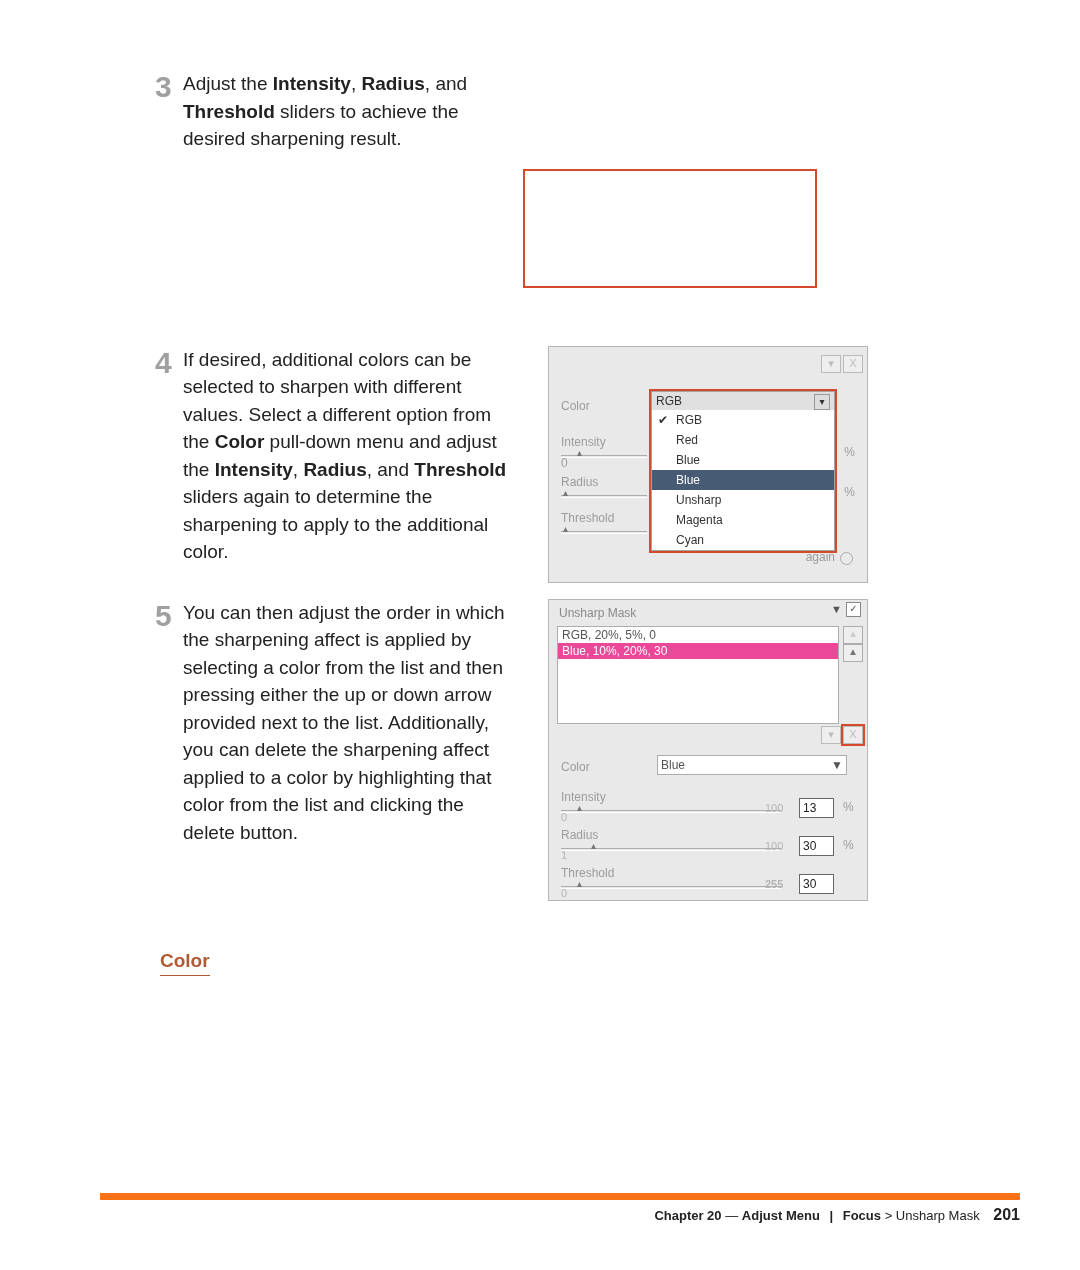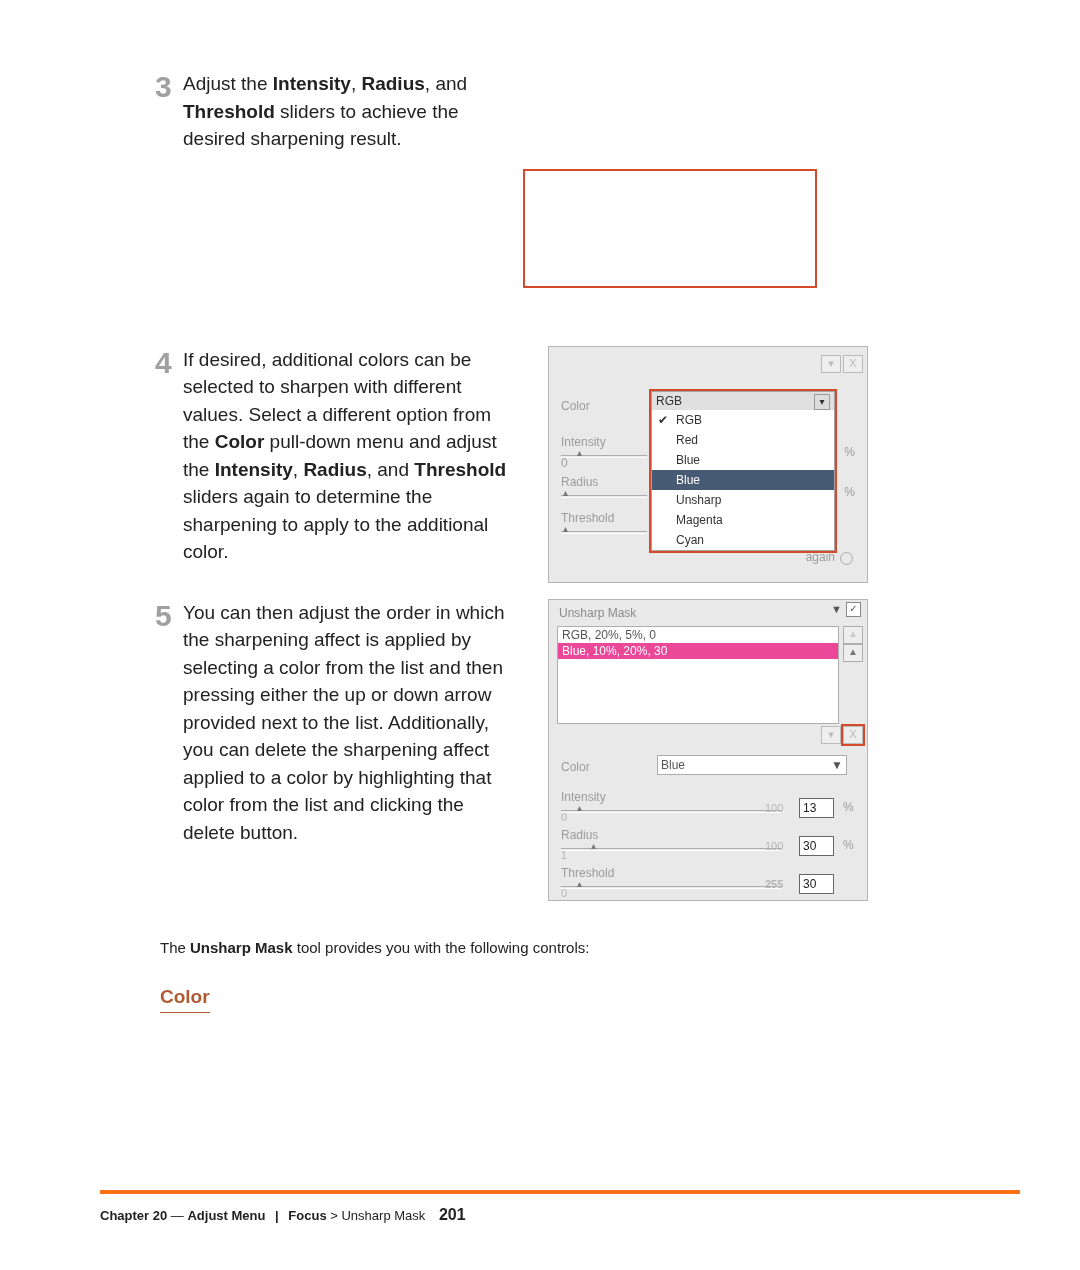--- a/index.html
+++ b/index.html
@@ -224,23 +224,23 @@
     margin-top: 10px;
     margin-bottom: 4px;
     padding-bottom: 1px;
   }
 
   .footer {
     position: absolute;
     bottom: 46px;
     left: 100px;
     right: 60px;
-    border-top: 4px solid #f97316;
-    padding-top: 12px;
-    text-align: left;
+    border-top: 7px solid #f97316;
+    padding-top: 6px;
+    text-align: right;
     font-size: 13px;
   }
   .footer .bar { margin: 0 6px; }
   .footer .pg {
     font-weight: 700;
     font-size: 16px;
     margin-left: 10px;
   }
 </style>
 </head>
@@ -360,23 +360,20 @@
         <div class="slider-rail" style="left:12px; top:286px; width:220px;"></div>
         <div class="slider-handle" style="left:28px; top:278px;">▴</div>
         <div class="rng" style="left:12px; top:287px;">0</div>
         <div class="rng" style="left:216px; top:278px;font-weight:bold;">255</div>
         <div class="valbox" style="left:250px; top:274px;">30</div>
       </div>
     </div>
   </div>
 
   <div class="body-copy">
-    <p>
-      <span>The </span><span class="bold">Unsharp Mask</span><span> tool provides you with the following controls:</span>
-    </p>
     <div class="section-h">Color</div>
   </div>
 
   <div class="footer">
     <span class="bold">Chapter 20</span><span> — </span><span class="bold">Adjust Menu</span>
     <span class="bar bold">|</span>
     <span class="bold">Focus</span>
     <span>&gt;</span>
     <span>Unsharp Mask</span>
     <span class="pg">201</span>

